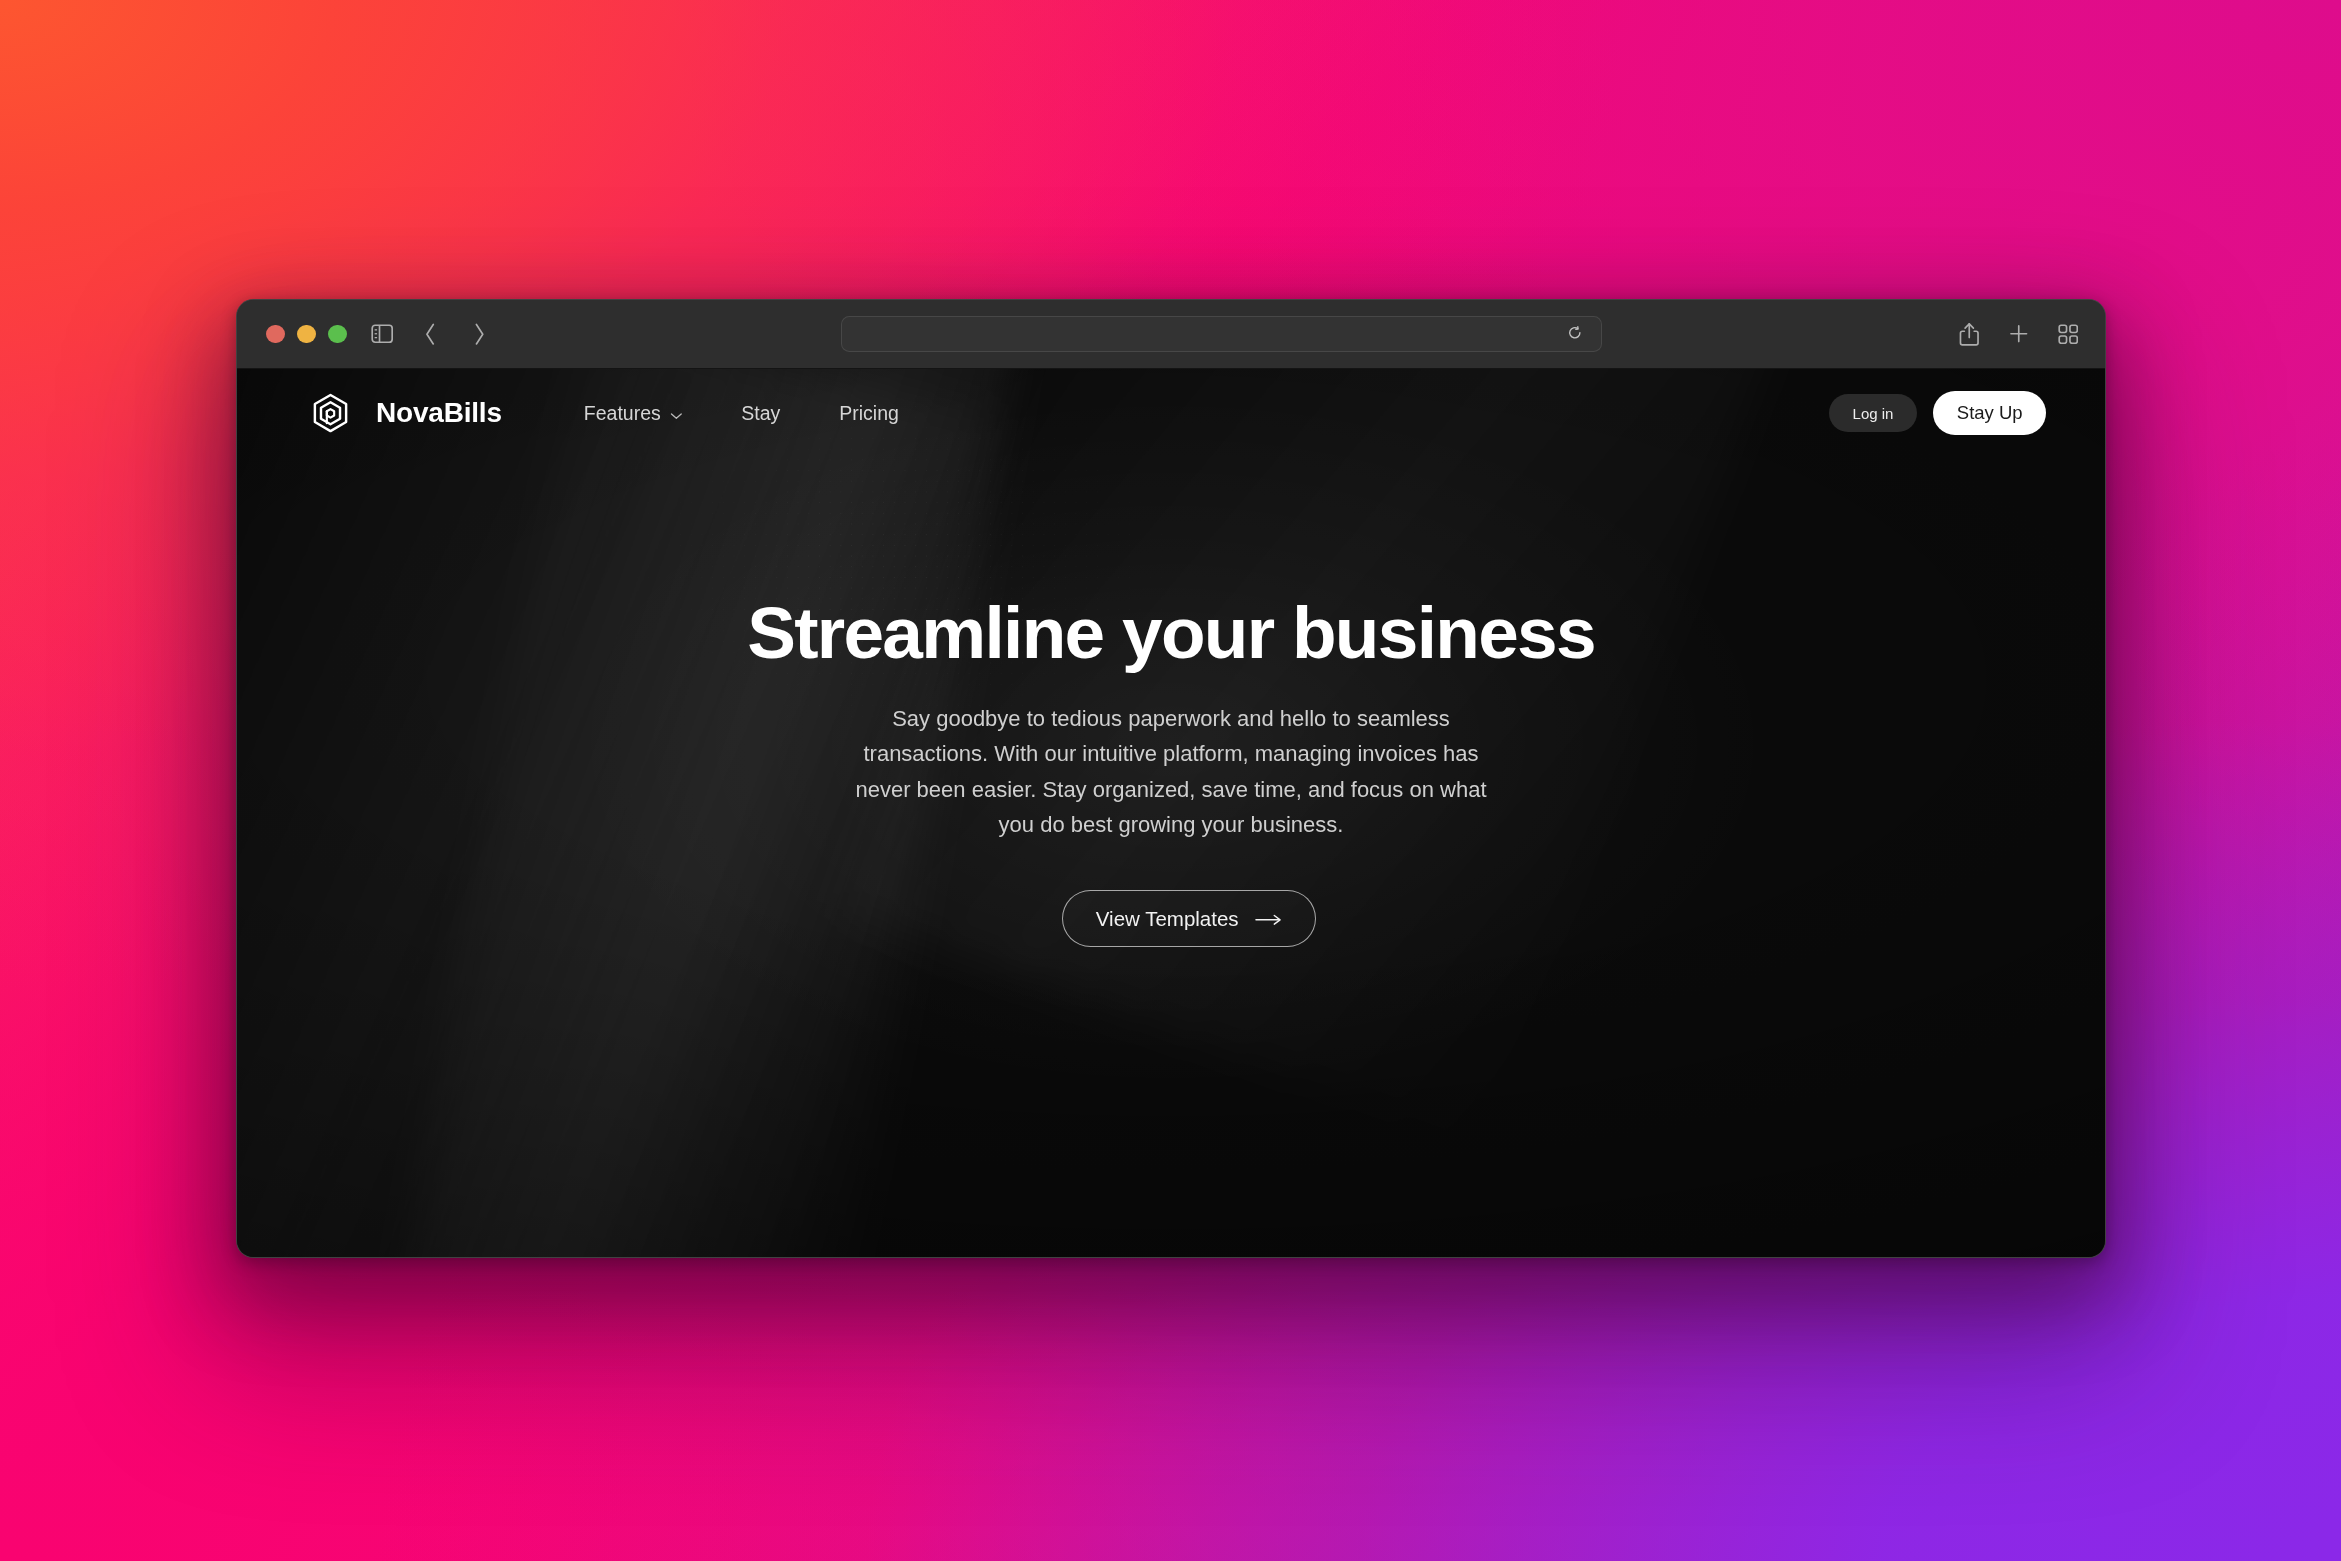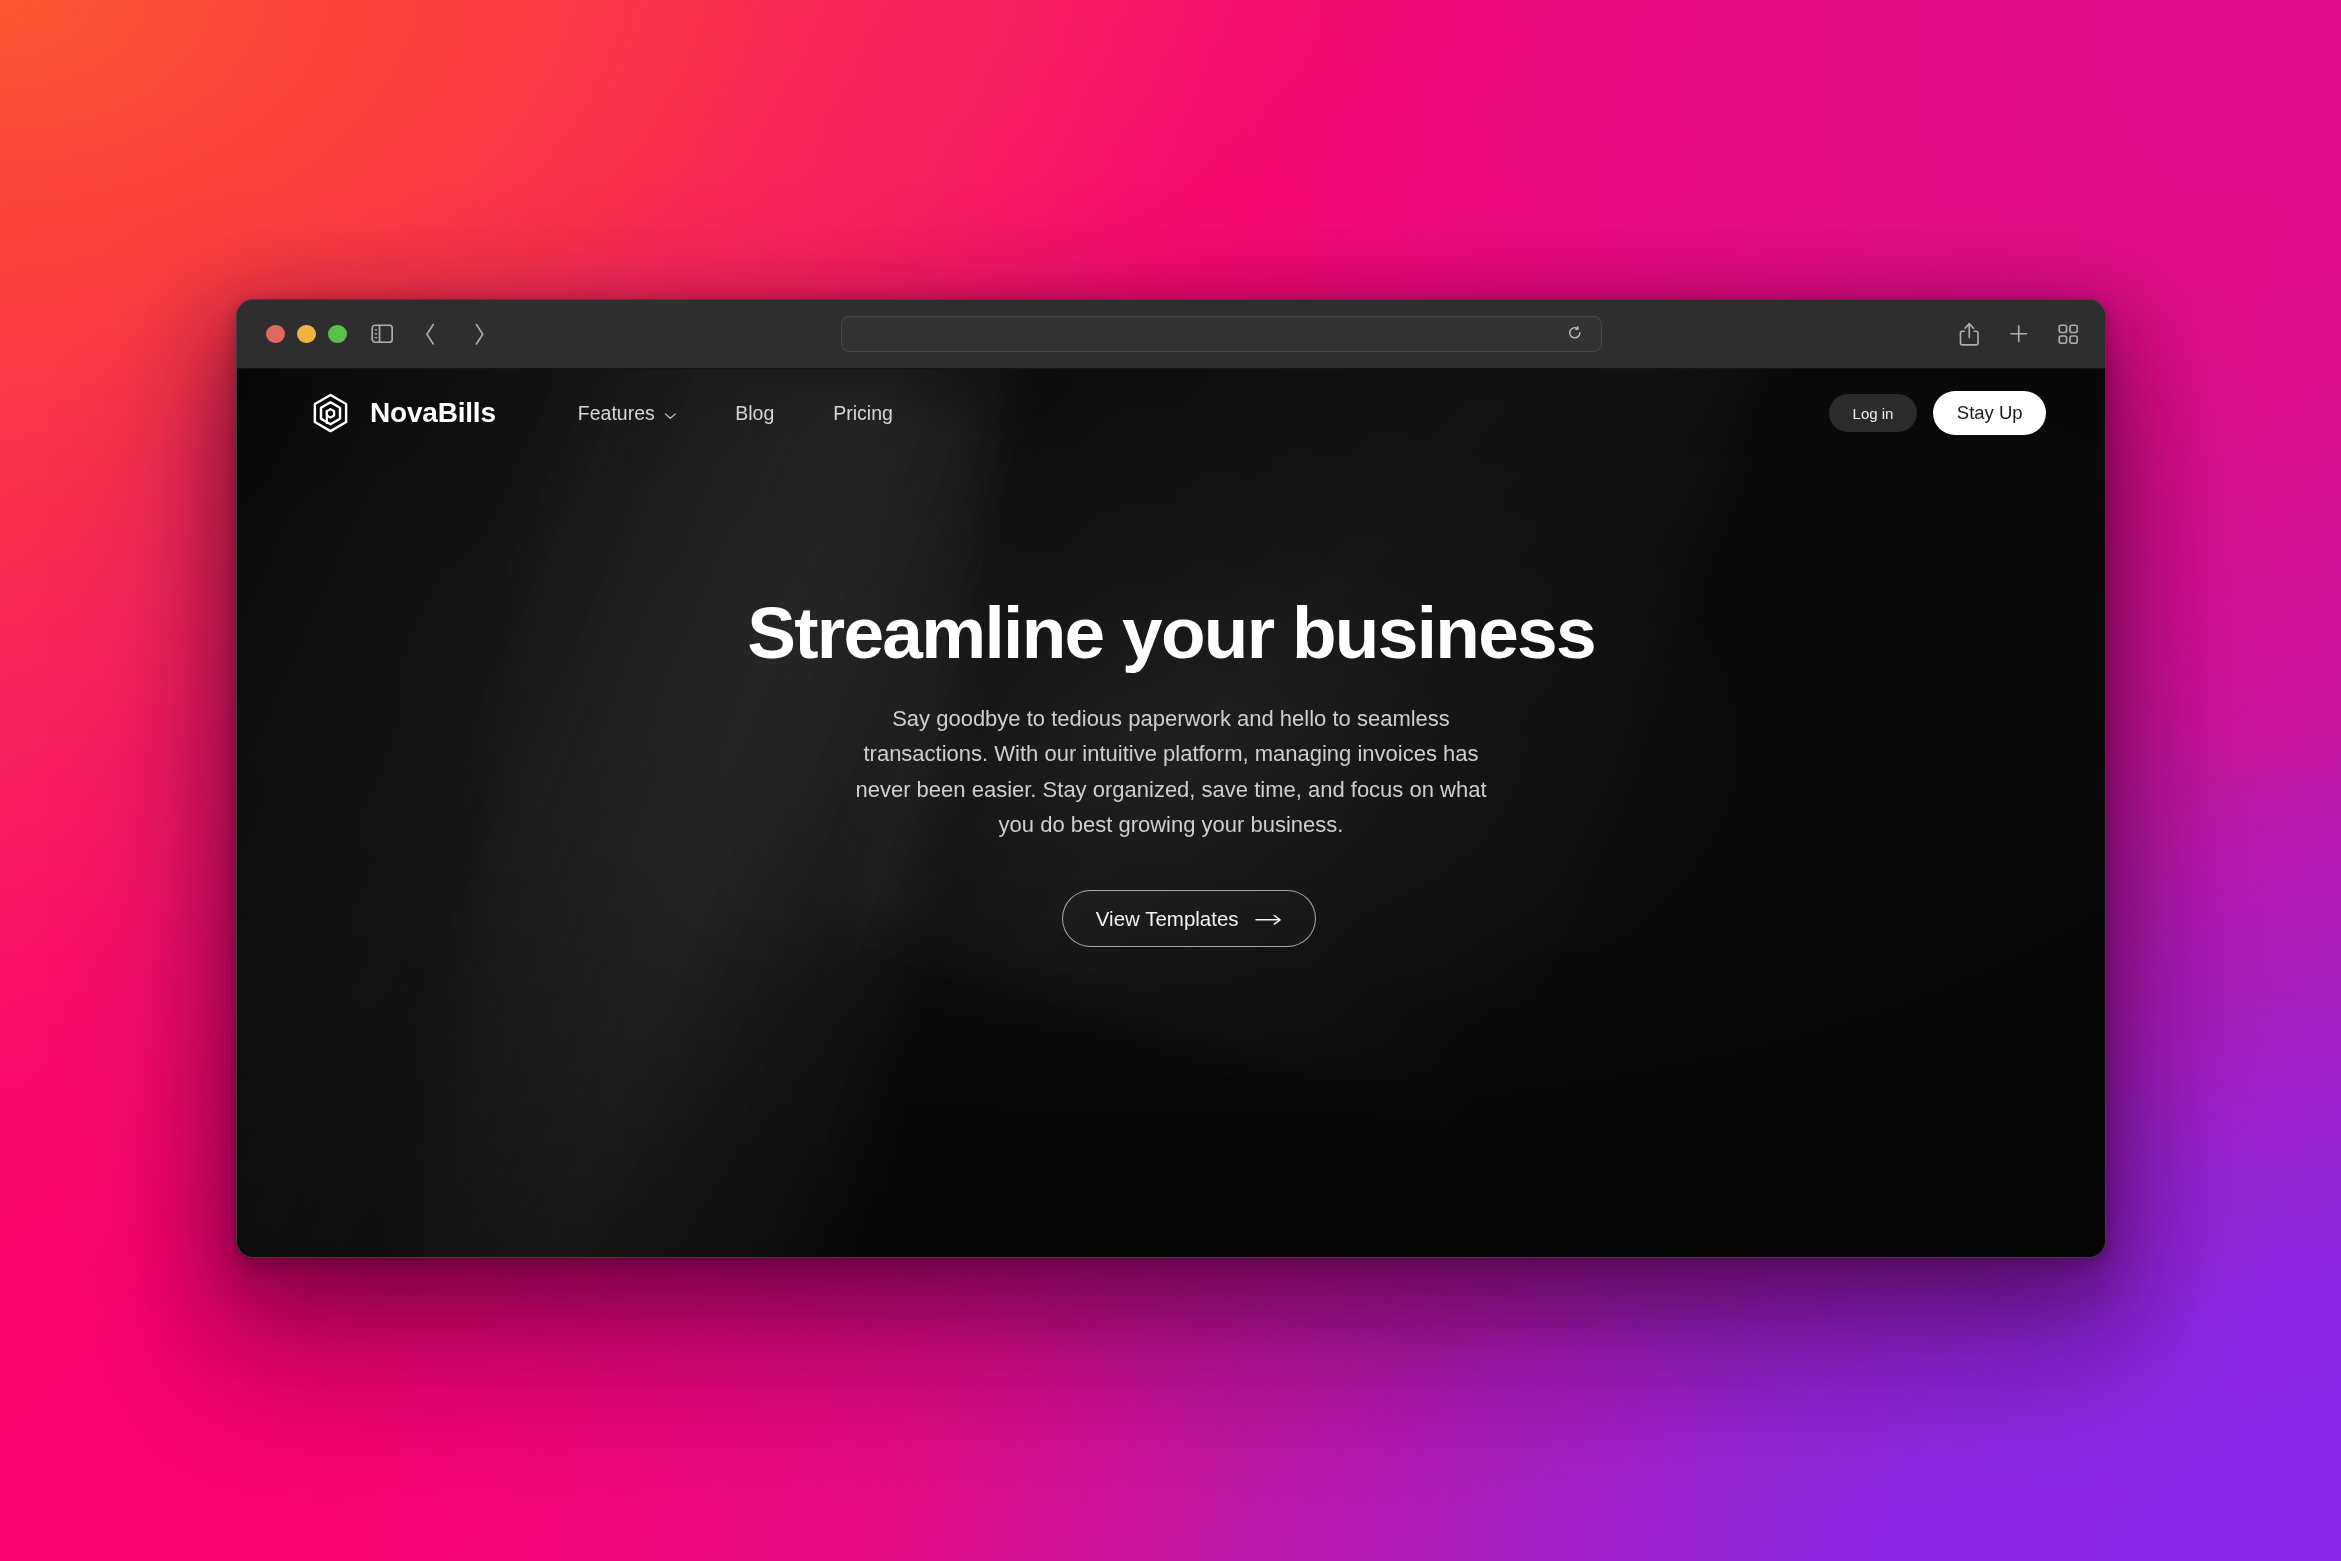--- a/index.html
+++ b/index.html
@@ -171,21 +171,21 @@
     position: relative;
     z-index: 5;
     height: 88px;
     display: flex;
     align-items: center;
     padding: 0 59px 0 73px;
   }
   .brand {
     display: flex;
     align-items: center;
-    gap: 19px;
+    gap: 25px;
     margin-right: 54px;
   }
   .brand-logo { width: 41px; height: 41px; display: block; }
   .brand-name {
     color: #ffffff;
     font-size: 28px;
     font-weight: 700;
     letter-spacing: -0.2px;
     white-space: nowrap;
   }
@@ -379,21 +379,21 @@
       <div class="nav-links">
         <div class="nav-link">
           <span>Features</span>
           <span class="chevron">
             <svg width="12.7" height="7.8" viewBox="0 0 26 16" fill="none">
               <path d="M3 4 L13 13 L23 4" stroke="#d6d6d6" stroke-width="2.6" stroke-linecap="round" stroke-linejoin="round"></path>
             </svg>
           </span>
         </div>
         <div class="nav-link">
-          <span>Blog</span>
+          <span>Stay</span>
         </div>
         <div class="nav-link">
           <span>Pricing</span>
         </div>
       </div>
 
       <div class="nav-actions">
         <button class="btn-login">Log in</button>
         <button class="btn-signup">Stay Up</button>
       </div>

